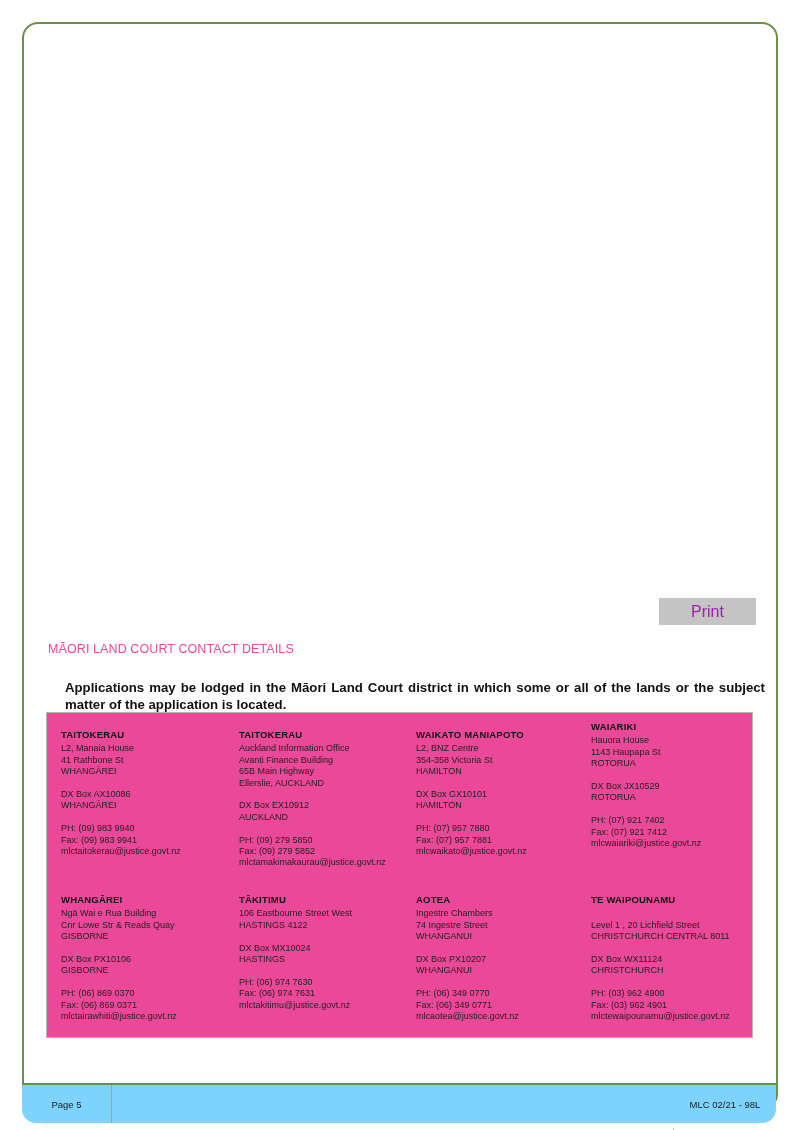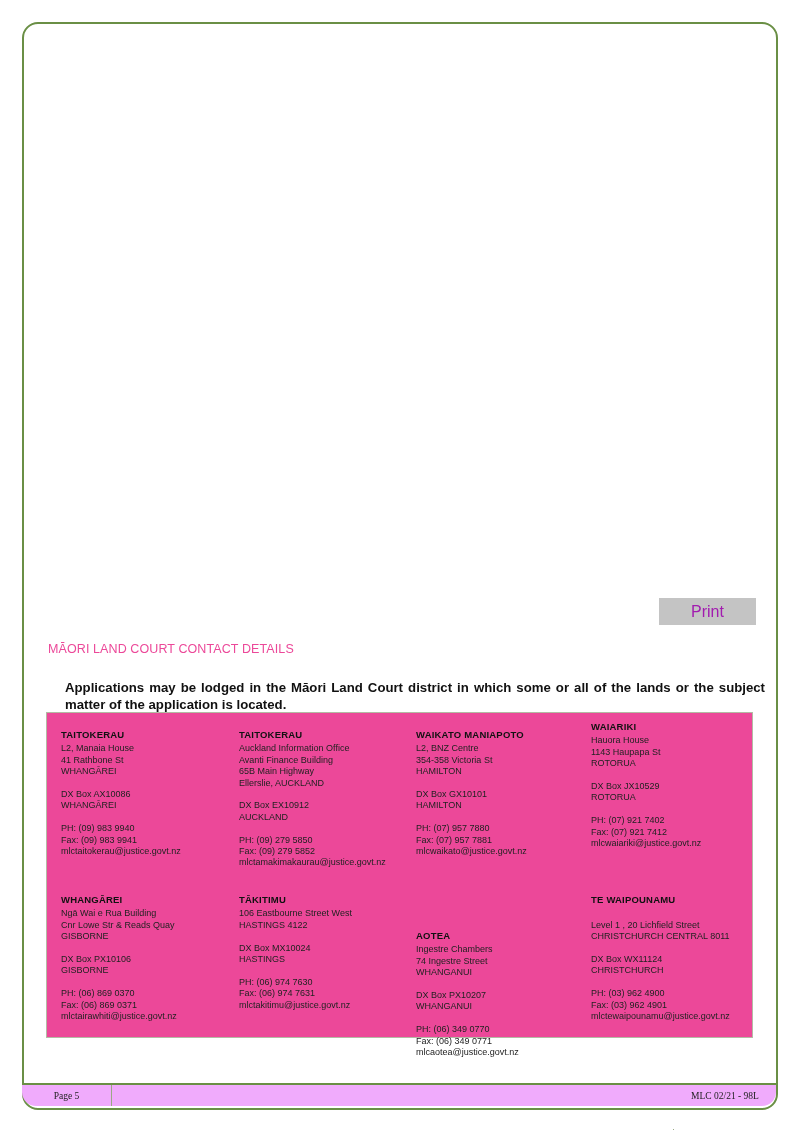--- a/index.html
+++ b/index.html
@@ -92,29 +92,28 @@
       min-height: 11.4px;
     }
     .spacer {
       height: 11.4px;
     }
     .footer {
       position: absolute;
       left: 22px;
       top: 1083px;
       width: 754px;
-      height: 23px;
+      height: 40px;
       border-top: 2px solid #6a8f45;
-      background: #f0abfc;
+      background: #7dd3fc;
       border-radius: 0 0 14px 14px;
       display: flex;
       font-size: 9.5px;
       color: #222;
       box-sizing: border-box;
-      font-family: Liberation Serif, serif;
     }
     .footer-cell {
       display: flex;
       align-items: center;
       justify-content: center;
       height: 100%;
     }
     .footer-page {
       width: 89px;
       border-right: 1px solid #9aaa84;
@@ -211,21 +210,21 @@
       <div class="office-line">106 Eastbourne Street West</div>
       <div class="office-line">HASTINGS 4122</div>
       <div class="office-line"></div>
       <div class="office-line">DX Box MX10024</div>
       <div class="office-line">HASTINGS</div>
       <div class="spacer"></div>
       <div class="office-line">PH:  (06) 974 7630</div>
       <div class="office-line">Fax: (06) 974 7631</div>
       <div class="office-line">mlctakitimu@justice.govt.nz</div>
     </div>
-    <div class="office" style="left: 369px; top: 181px; margin-top: 36px;">
+    <div class="office" style="left: 369px; top: 181px;">
       <div class="office-name">AOTEA</div>
       <div class="office-line">Ingestre Chambers</div>
       <div class="office-line">74 Ingestre Street</div>
       <div class="office-line">WHANGANUI</div>
       <div class="spacer"></div>
       <div class="office-line">DX Box PX10207</div>
       <div class="office-line">WHANGANUI</div>
       <div class="spacer"></div>
       <div class="office-line">PH:  (06) 349 0770</div>
       <div class="office-line">Fax: (06) 349 0771</div>

